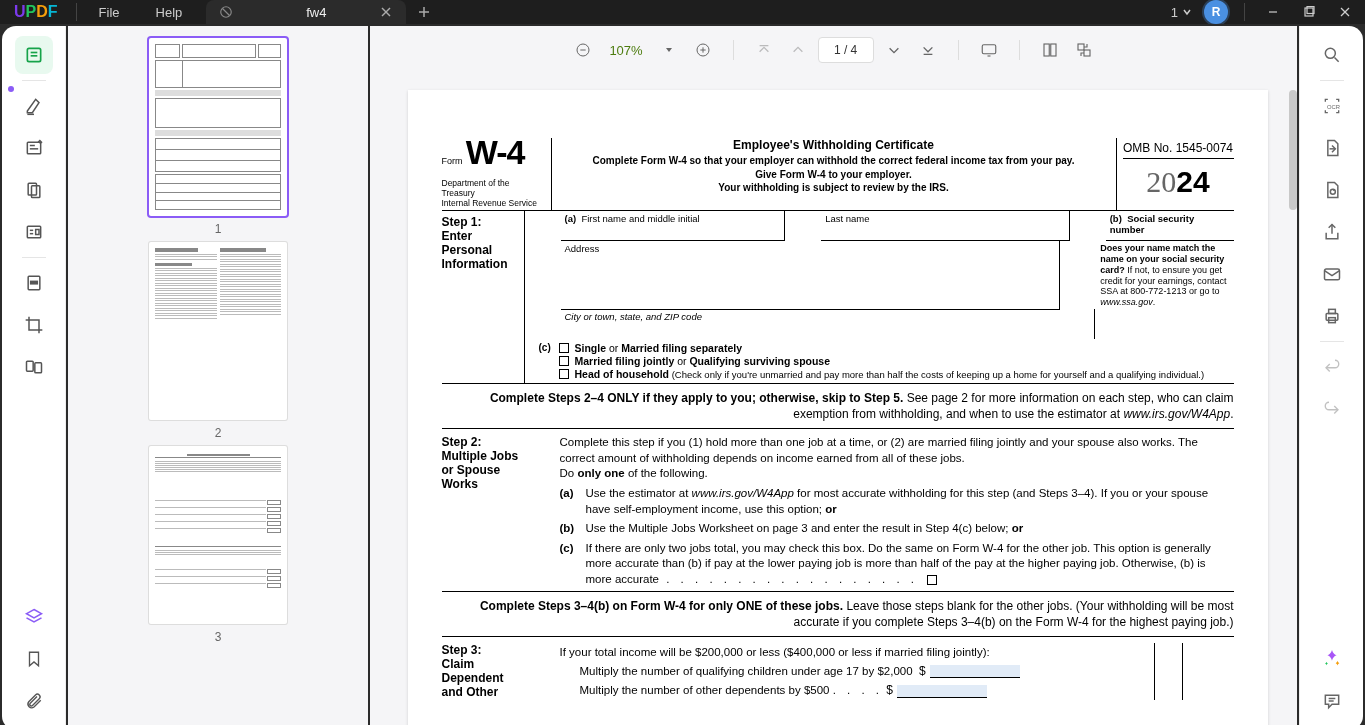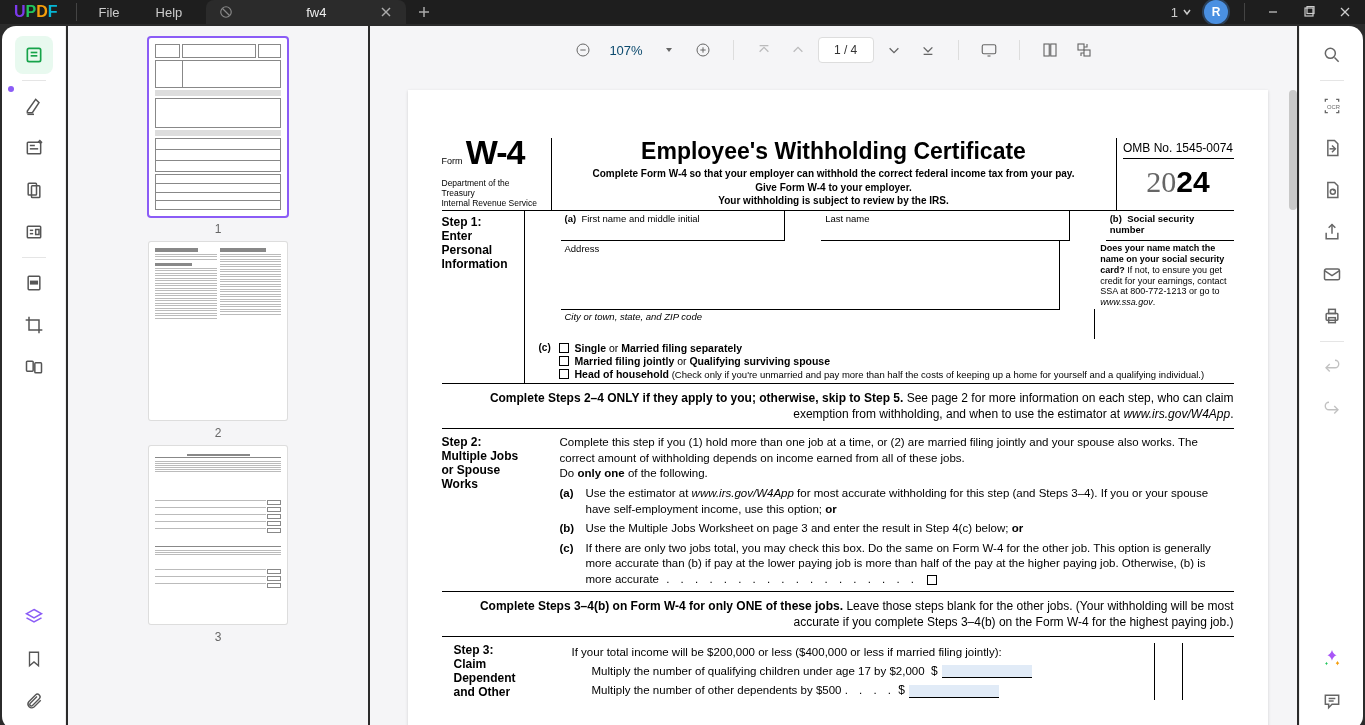--- a/index.html
+++ b/index.html
@@ -38,35 +38,35 @@
 
   .thumbs { width:300px; background:#f5f5f7; display:flex;flex-direction:column;align-items:center;padding:12px 0;gap:6px;overflow:hidden; }
   .thumb-wrap { display:flex;flex-direction:column;align-items:center;gap:6px; }
   .thumb { width:138px;height:178px;background:#fff;border:2px solid transparent;border-radius:2px; box-shadow:0 0 0 1px #ddd; padding:4px; display:flex;flex-direction:column;gap:1px; }
   .thumb.selected { box-shadow: 0 0 0 2px #8b5cf6; }
   .thumb-num { font-size:12px;color:#666; }
 
   .main { flex:1; background:#f5f5f7; display:flex;flex-direction:column; }
   .toolbar { height:48px; display:flex;align-items:center;justify-content:center;gap:6px;color:#555; }
   .tbtn { width:28px;height:28px;display:flex;align-items:center;justify-content:center;color:#666;cursor:pointer;border-radius:4px; }
-  .zoom-txt { font-size:13px; color:#0c4a6e; padding:0 6px; }
+  .zoom-txt { font-size:13px; color:#4d7c0f; padding:0 6px; }
   .page-input { width:56px;height:26px;border:1px solid #ddd;border-radius:4px;background:#fff;display:flex;align-items:center;justify-content:center;font-size:12px;color:#333; }
   .tsep { width:1px;height:20px;background:#ddd;margin:0 10px; }
 
   .doc-viewport { flex:1; overflow:hidden; position:relative; padding: 16px 20px 0 28px;}
   .doc-scroll { position:absolute; right:0; top:16px; width:8px; height:120px; background:#c8c8c8; border-radius:4px; }
   .page { width: 100%; max-width: 860px; margin: 0 auto; background:#fff; box-shadow: 0 1px 3px rgba(0,0,0,0.15); padding: 48px 34px 0 34px; font-family: "Helvetica Neue", Arial, sans-serif; color:#000; font-size:12px; height: 640px; overflow:hidden;}
 
   .form-header { display:flex; border-bottom: 1.5px solid #000; }
   .fh-left { width: 110px; border-right:1px solid #000; padding-right:6px; padding-bottom:2px;}
   .fh-left .form-label { font-size:9px; }
   .fh-left .w4 { font-size:34px; font-weight:800; letter-spacing:-1px; line-height:0.85; }
   .fh-left .dept { font-size:8.5px; line-height:1.15; margin-top:12px;}
   .fh-center { flex:1; text-align:center; padding: 0 8px; }
-  .fh-center .title { font-size:23px; font-weight:800; margin-top:0;}
+  .fh-center .title { font-size:12px; font-weight:800; margin-top:0;}
   .fh-center .sub { font-size:10px; font-weight:700; line-height:1.35; margin-top:2px;}
   .fh-right { width:118px; border-left:1px solid #000; text-align:center; padding-left:6px;}
   .fh-right .omb { font-size:12px; padding:3px 0;}
   .fh-right .year-wrap { border-top:1px solid #000; padding-top:6px;}
   .fh-right .year { font-size:30px; font-weight:400; letter-spacing:0px;}
   .fh-right .year .yy { font-weight:800; }
   .fh-right .year .cc { font-weight:300; color:#666; font-family: Georgia, serif;}
 
   .step1 { display:flex; border-bottom:1.5px solid #000; }
   .step1-label { width:82px; padding:4px 4px 4px 0; font-size:12px;}
@@ -89,21 +89,21 @@
   .step2 { display:flex; padding:6px 0 4px 0; border-bottom:1px solid #000;}
   .step2-label { width:118px; padding-right:6px; font-size:12px;}
   .step2-label b { font-weight:800; }
   .step2-body { flex:1; font-size:11.5px; line-height:1.35; }
   .step2-body .dopt { display:flex; gap:6px; margin-top:4px;}
   .step2-body .dopt .dl { width:20px; font-weight:700; }
   .step2-body .dopt .dt { flex:1; }
   .step2 .endcb { width:10px;height:10px;border:1px solid #000;display:inline-block;margin-left:6px; vertical-align:middle;}
   .dots { letter-spacing: 4px; color:#000;}
 
-  .step3 { display:flex; padding-top:6px;margin-left:12px; }
+  .step3 { display:flex; padding-top:6px; }
   .step3-label { width:118px; font-size:12px; }
   .step3-label b { font-weight:800; }
   .step3-body { flex:1; font-size:11.5px; line-height:1.6;}
   .step3 .amt-line { border-bottom:1px solid #000; display:inline-block; width:90px; margin-left:4px; background: #e1ebf7; height:13px; vertical-align:middle;}
   .step3 .dollar { font-size:12px; }
   .step3-right { width:52px; border-left:1px solid #000; }
   .step3-right2 { width:28px; border-left:1px solid #000; }
 
   .right-rail { width:64px; background:#fff; border-top-right-radius:14px;border-bottom-right-radius:14px;display:flex;flex-direction:column;align-items:center;padding:10px 0;gap:4px; border-left:1px solid #eee;}
   .right-rail .rail-btn { color:#666; }

